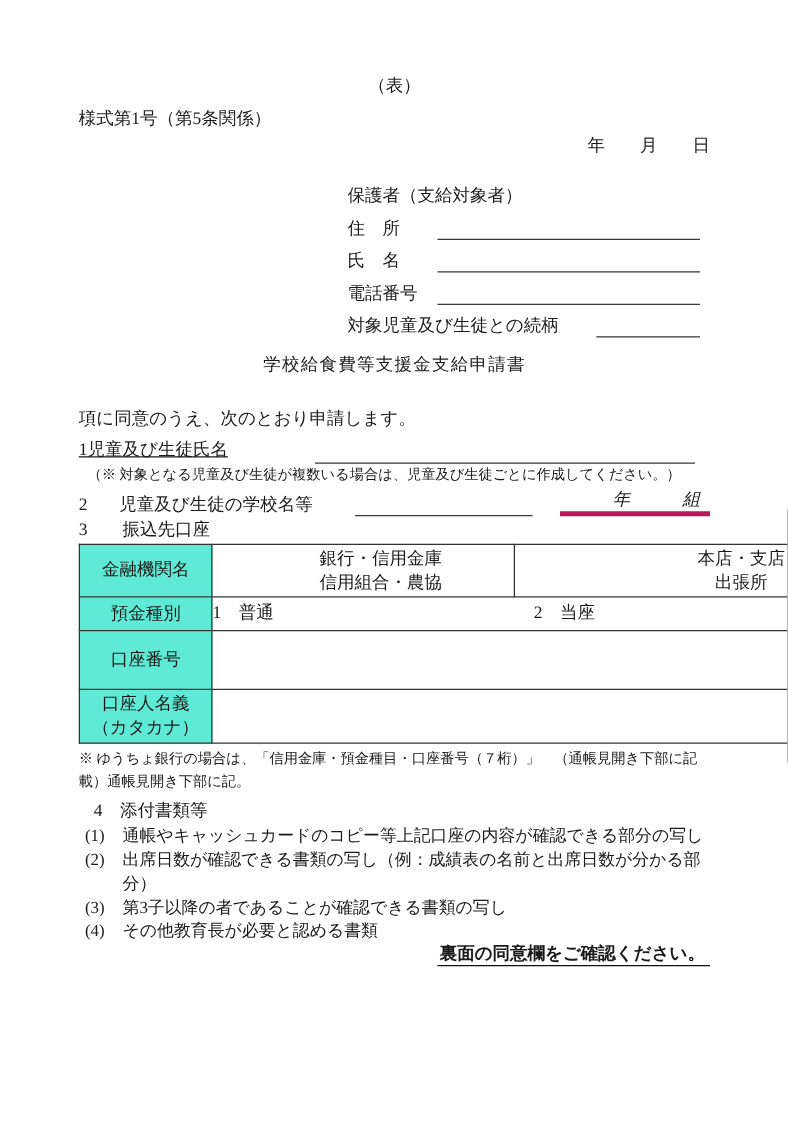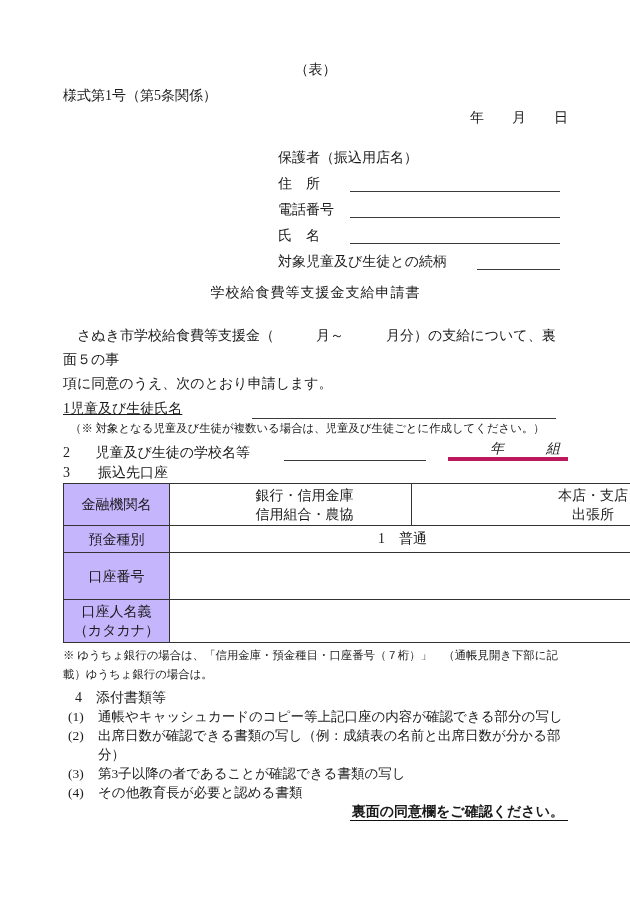--- a/index.html
+++ b/index.html
@@ -27,31 +27,31 @@
   .s1-row{display:flex;align-items:center;height:18px;margin-top:4px;text-decoration:underline;}
   .s1-line{flex:1;border-bottom:1px solid #3a3a3a;height:100%;margin-left:70px;margin-right:12px;}
   .small-note{font-size:11.4px;line-height:14px;margin-top:3px;margin-left:7px;}
   .s2-row{display:flex;align-items:flex-end;height:22px;margin-top:4px;}
   .sec-num{display:inline-block;width:35px;}
   .s2-line{width:153px;border-bottom:1px solid #3a3a3a;height:100%;margin-left:34px;}
   .grade-line{border-bottom:4px solid #be185d;margin-left:22px;padding-right:8px;white-space:pre;font-style:italic;}
   .s3-head{margin-top:4px;height:16px;}
   table.acct{border-collapse:collapse;width:502px;margin-top:2px;table-layout:fixed;}
   table.acct td{border:1px solid #333;padding:0;vertical-align:middle;font-size:14px;}
-  td.hd{background:#c4b5fd;text-align:center;width:105px;line-height:19px;}
+  td.hd{background:#5eead4;text-align:center;width:105px;line-height:19px;}
   .c-mid{width:213px;}
   .c-right{width:182px;}
   .r1 td{height:41px;line-height:19px;}
   .r1 .c-mid{text-align:center;padding-left:28px;}
   .r1 .c-right{text-align:center;padding-left:90px;}
   .r2 td{height:26px;}
   .r3 td{height:46px;font-family:Liberation Serif, serif;}
   .r4 td{height:42px;line-height:19px;}
   .opts{display:flex;}
-  .opts span{flex:1;text-align:right;}
+  .opts span{flex:1;text-align:left;}
   .footnote{font-size:11.4px;line-height:19px;margin-top:3px;padding-left:7px;text-indent:-7px;}
   .s4-head{margin-top:4px;margin-left:12px;line-height:19px;}
   .att-list{margin-left:5px;font-size:13.5px;line-height:19px;}
   .att-item{display:flex;}
   .att-marker{width:22px;flex:none;}
   .att-text{flex:1;margin-left:8px;}
   .footer-notice{margin-top:2px;text-align:right;}
   .footer-notice span{font-weight:bold;border-bottom:1.5px solid #111;padding:0 4px 1px 2px;}
 </style>
 </head>
@@ -60,44 +60,43 @@
 <div class="sheet">
 
   <div class="center corner">（表）</div>
 
   <div class="form-number">様式第1号（第5条関係）</div>
 
   <div class="right date-line">年　　月　　日</div>
 
 
   <div class="applicant">
-    <div>保護者（振込用店名）</div>
+    <div>保護者（支給対象者）</div>
 
     <div class="f-row">
       <span class="f-label w72">住　所</span>
       <span class="blank"></span>
     </div>
     <div class="f-row">
-      <span class="f-label w72">電話番号</span>
+      <span class="f-label w72">氏　名</span>
       <span class="blank"></span>
     </div>
     <div class="f-row">
-      <span class="f-label w72">氏　名</span>
+      <span class="f-label w72">電話番号</span>
       <span class="blank"></span>
     </div>
     <div class="f-row">
       <span class="f-label">対象児童及び生徒との続柄</span>
       <span class="blank ml30"></span>
     </div>
   </div>
 
   <div class="center doc-title">学校給食費等支援金支給申請書</div>
 
   <div class="intro">
-    <div>　さぬき市学校給食費等支援金（　　　月～　　　月分）の支給について、裏面５の事</div>
     <div>項に同意のうえ、次のとおり申請します。</div>
   </div>
 
   <div class="s1-row">
     <span class="f-label">1児童及び生徒氏名</span>
     <span class="s1-line"></span>
   </div>
   <div class="small-note">（※ 対象となる児童及び生徒が複数いる場合は、児童及び生徒ごとに作成してください。）</div>
 
   <div class="s2-row">
@@ -142,21 +141,21 @@
           <div>口座人名義</div>
           <div>（カタカナ）</div>
         </td>
         <td colspan="2"></td>
       </tr>
     </tbody>
   </table>
 
   <div class="footnote">
     <div>※ ゆうちょ銀行の場合は、「信用金庫・預金種目・口座番号（７桁）」　（通帳見開き下部に記</div>
-    <div>載）ゆうちょ銀行の場合は。</div>
+    <div>載）通帳見開き下部に記。</div>
   </div>
 
   <div class="s4-head">4　添付書類等</div>
 
   <div class="att-list">
     <div class="att-item">
       <span class="att-marker">(1)</span>
       <span class="att-text">通帳やキャッシュカードのコピー等上記口座の内容が確認できる部分の写し</span>
     </div>
     <div class="att-item">

